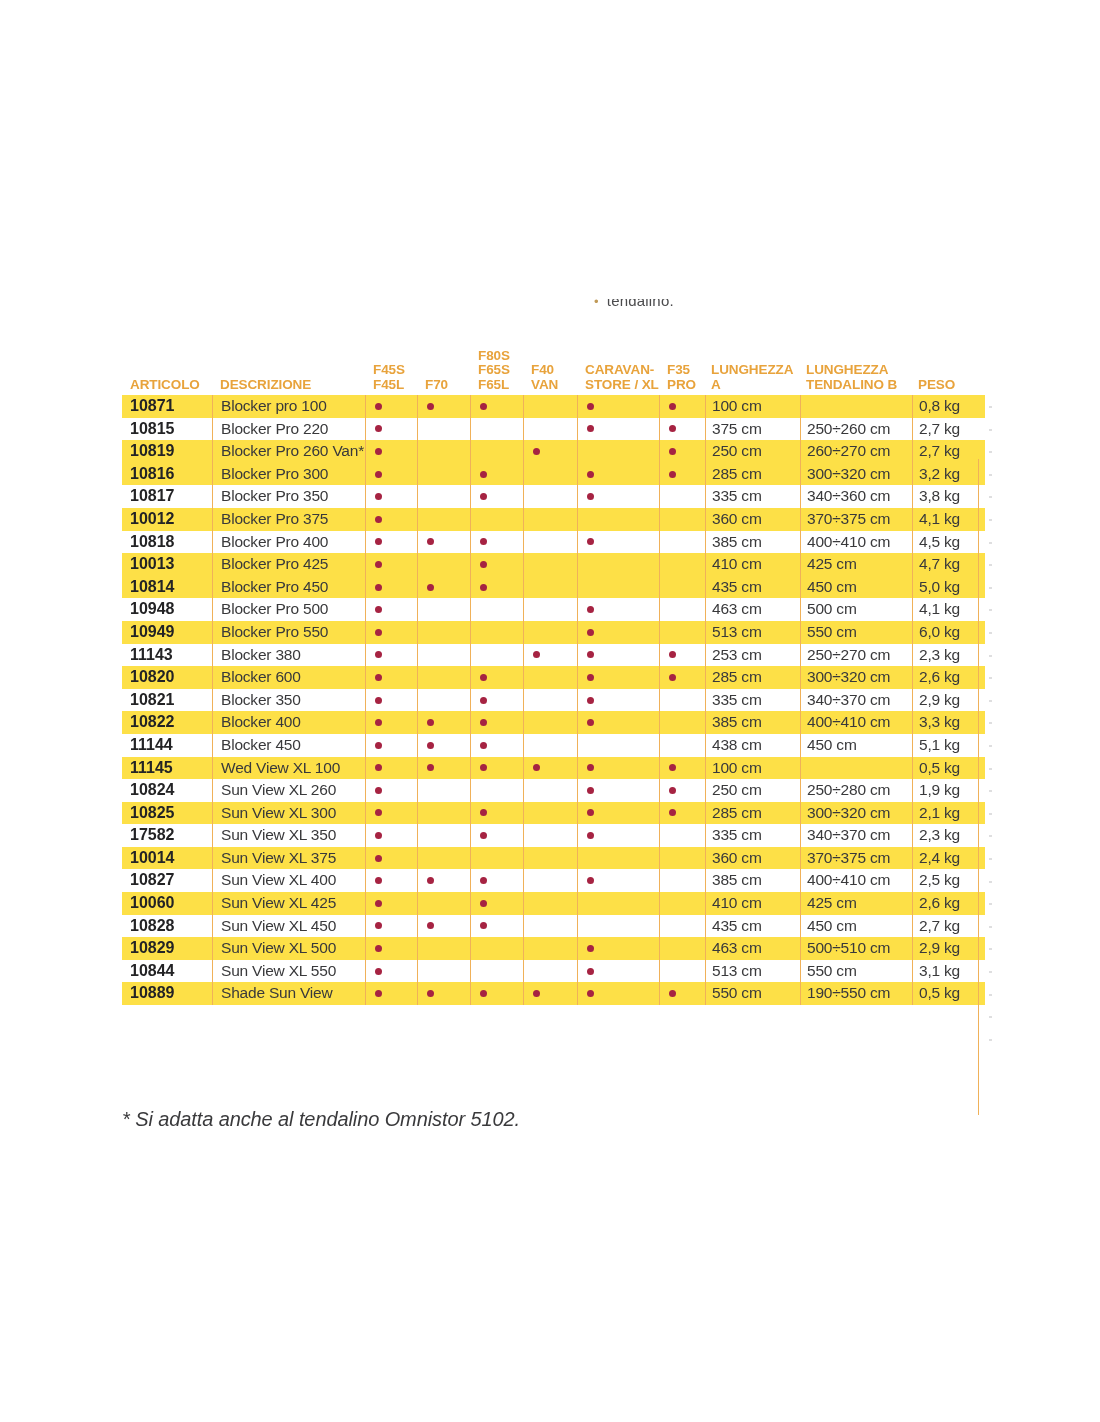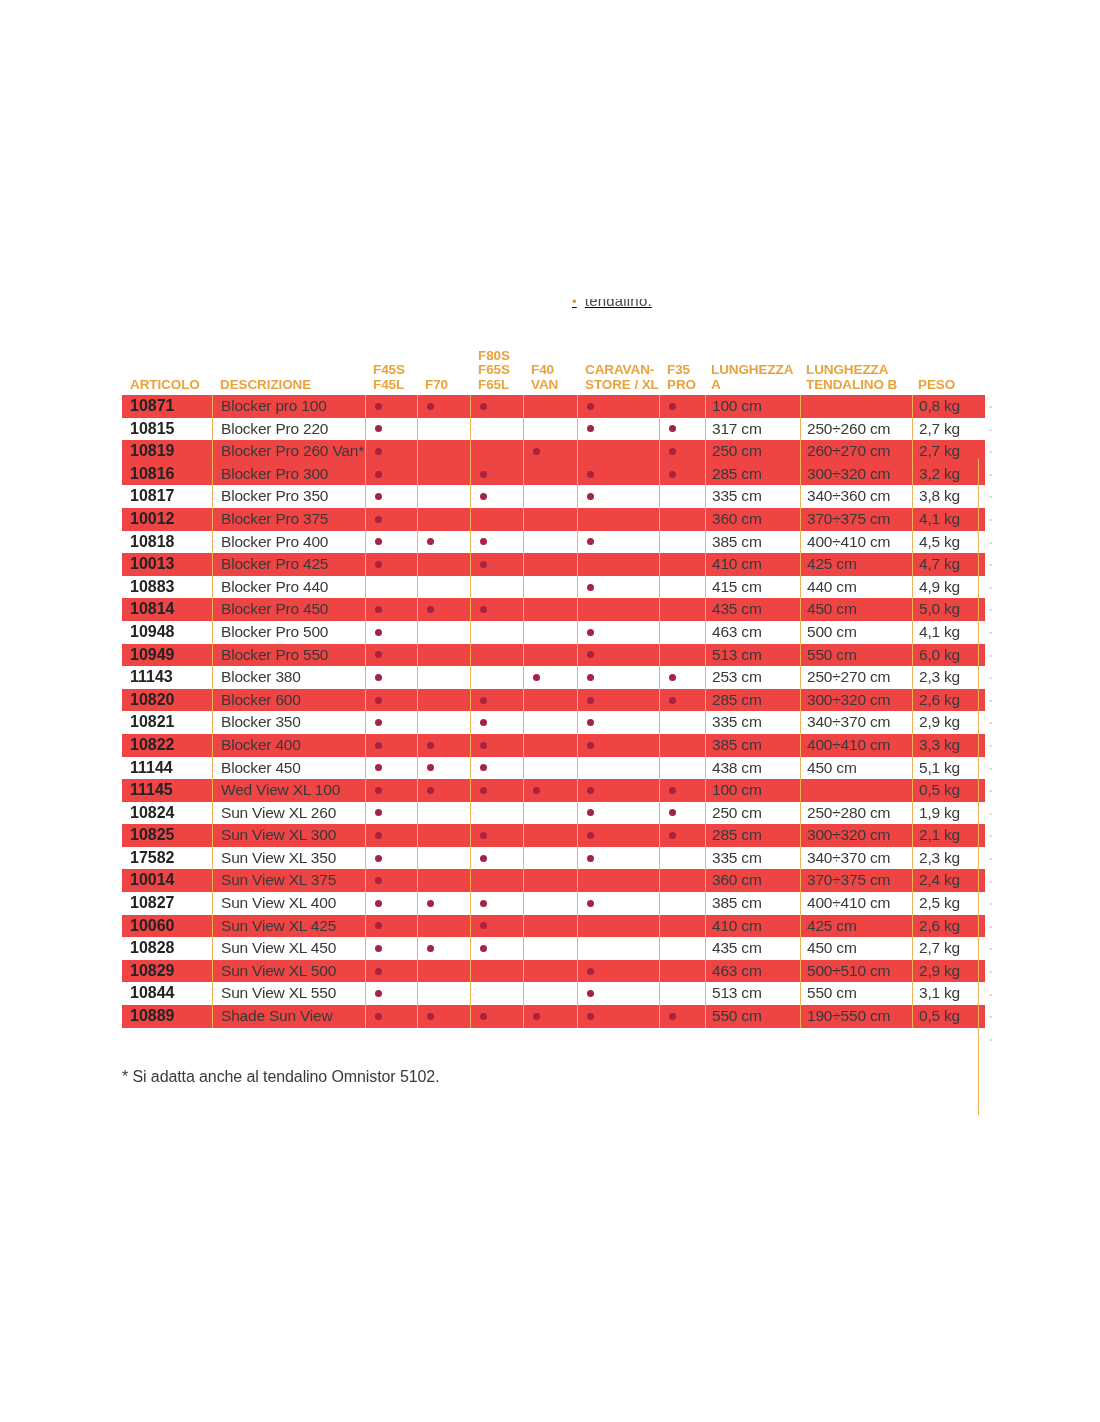--- a/index.html
+++ b/index.html
@@ -5,41 +5,40 @@
   html,body{margin:0;padding:0;}
   body{
     width:1100px;height:1422px;position:relative;background:#ffffff;
     font-family:"Liberation Sans",sans-serif;
     -webkit-font-smoothing:antialiased;
   }
   .page{position:absolute;inset:0;}
 
   
   .fragment{
-    position:absolute;left:572px;top:299px;width:120px;height:16px;
+    position:absolute;left:594px;top:299px;width:120px;height:16px;
     overflow:hidden;
-    text-decoration:underline;
   }
   .frag-inner{
     display:block;margin-top:-7px;font-size:15px;color:#4b4b4d;
     letter-spacing:.2px;white-space:nowrap;
   }
   .frag-bullet{color:#c09a58;margin-right:8px;font-size:13px;}
 
   
   .tbl{position:absolute;left:122px;top:331px;width:863px;}
   .thead{
     display:flex;align-items:flex-end;height:64px;
     color:#E8A33C;font-weight:bold;font-size:13.5px;line-height:14.5px;
     white-space:pre-line;letter-spacing:-.1px;
   }
   .hc{padding:0 0 3px 8px;box-sizing:border-box;flex:0 0 auto;}
   .tbody{position:relative;}
   .tr{display:flex;height:22.6px;}
-  .tr.even{background:#ef4444;}
+  .tr.even{background:#fde047;}
   .td{
     box-sizing:border-box;flex:0 0 auto;overflow:hidden;white-space:nowrap;
     font-size:15.5px;line-height:22.6px;color:#39393b;letter-spacing:-.2px;
     padding-left:8px;
   }
   .td.bl{border-left:1px solid #F0B159;}
   .td.dotcell{display:flex;align-items:center;padding-left:9px;}
   .dot{width:7px;height:7px;border-radius:50%;background:#A62342;flex:0 0 auto;}
   .td.bold{font-weight:bold;color:#232325;font-size:16px;letter-spacing:0;}
 
@@ -54,21 +53,21 @@
     position:absolute;left:856px;top:64px;width:1px;height:656px;background:#F0B159;
   }
   
   .artifacts{
     position:absolute;left:989px;top:398px;width:3px;height:652px;opacity:.55;
     background:repeating-linear-gradient(to bottom,
       transparent 0,transparent 8px,#c4c4c6 8px,#c4c4c6 10px,transparent 10px,transparent 22.6px);
   }
 
   .footnote{
-    position:absolute;left:122px;top:1068px;font-size:16px;color:#3a3a3c;letter-spacing:-.1px;
+    position:absolute;left:122px;top:1108px;font-size:20px;color:#3a3a3c;letter-spacing:-.1px;font-style:italic;
   }
 </style>
 </head>
 <body>
 
 <div class="page">
 
   <div class="fragment">
     <span class="frag-inner"><span class="frag-bullet">•</span><span>tendalino.</span></span>
   </div>
@@ -116,21 +115,21 @@
           </div>
           <div class="td c3 bl dotcell"></div>
           <div class="td c4 bl dotcell"></div>
           <div class="td c5 bl dotcell"></div>
           <div class="td c6 bl dotcell">
             <span class="dot"></span>
           </div>
           <div class="td c7 bl dotcell">
             <span class="dot"></span>
           </div>
-          <div class="td c8 bl">317 cm</div>
+          <div class="td c8 bl">375 cm</div>
           <div class="td c9 bl">250÷260 cm</div>
           <div class="td c10 bl">2,7 kg</div>
         </div>
         <div class="tr even">
           <div class="td c0 bold">10819</div>
           <div class="td c1 bl">Blocker Pro 260 Van*</div>
           <div class="td c2 bl dotcell">
             <span class="dot"></span>
           </div>
           <div class="td c3 bl dotcell"></div>
@@ -232,35 +231,20 @@
           <div class="td c4 bl dotcell">
             <span class="dot"></span>
           </div>
           <div class="td c5 bl dotcell"></div>
           <div class="td c6 bl dotcell"></div>
           <div class="td c7 bl dotcell"></div>
           <div class="td c8 bl">410 cm</div>
           <div class="td c9 bl">425 cm</div>
           <div class="td c10 bl">4,7 kg</div>
         </div>
-        <div class="tr odd">
-          <div class="td c0 bold">10883</div>
-          <div class="td c1 bl">Blocker Pro 440</div>
-          <div class="td c2 bl dotcell"></div>
-          <div class="td c3 bl dotcell"></div>
-          <div class="td c4 bl dotcell"></div>
-          <div class="td c5 bl dotcell"></div>
-          <div class="td c6 bl dotcell">
-            <span class="dot"></span>
-          </div>
-          <div class="td c7 bl dotcell"></div>
-          <div class="td c8 bl">415 cm</div>
-          <div class="td c9 bl">440 cm</div>
-          <div class="td c10 bl">4,9 kg</div>
-        </div>
         <div class="tr even">
           <div class="td c0 bold">10814</div>
           <div class="td c1 bl">Blocker Pro 450</div>
           <div class="td c2 bl dotcell">
             <span class="dot"></span>
           </div>
           <div class="td c3 bl dotcell">
             <span class="dot"></span>
           </div>
           <div class="td c4 bl dotcell">

